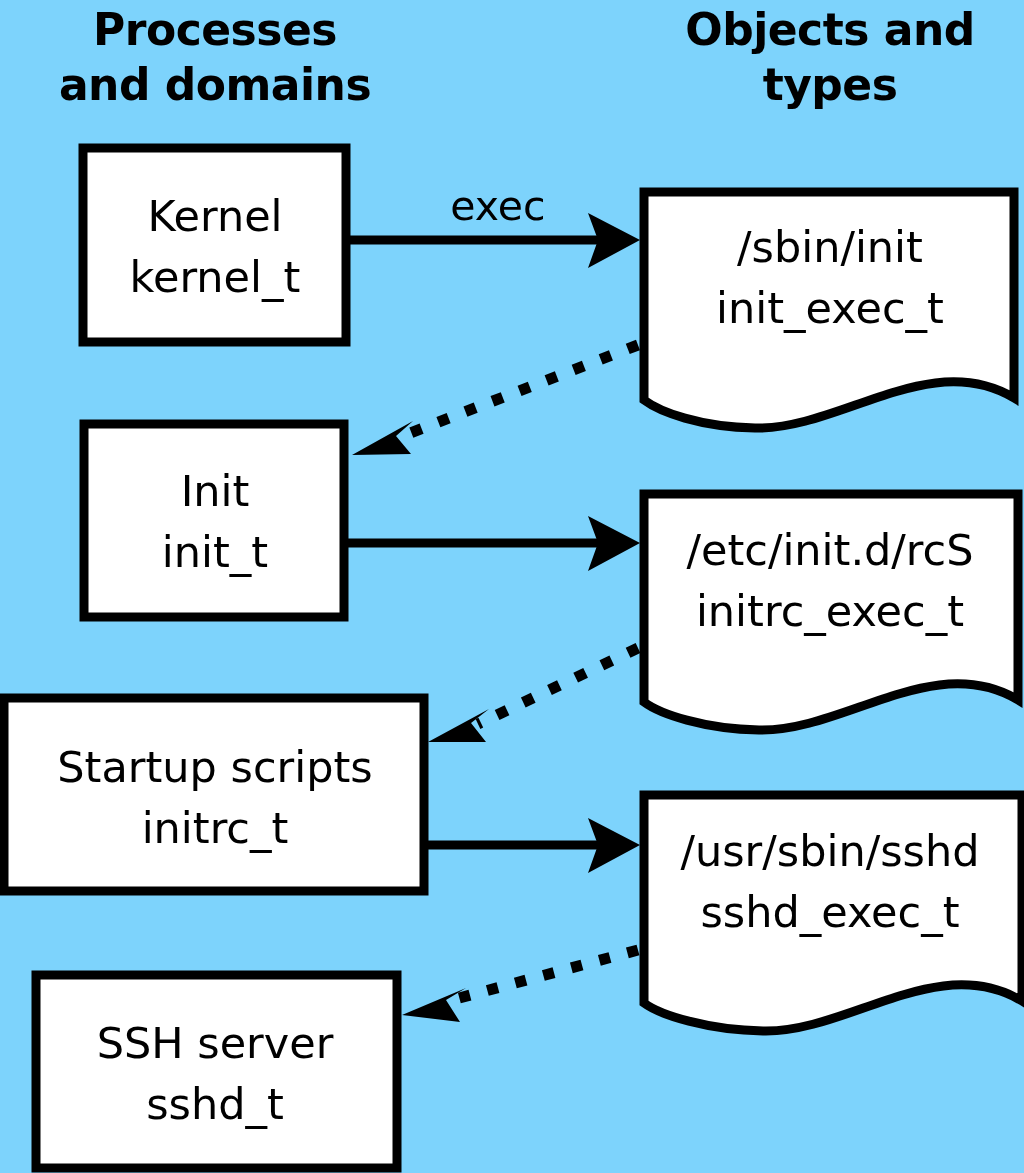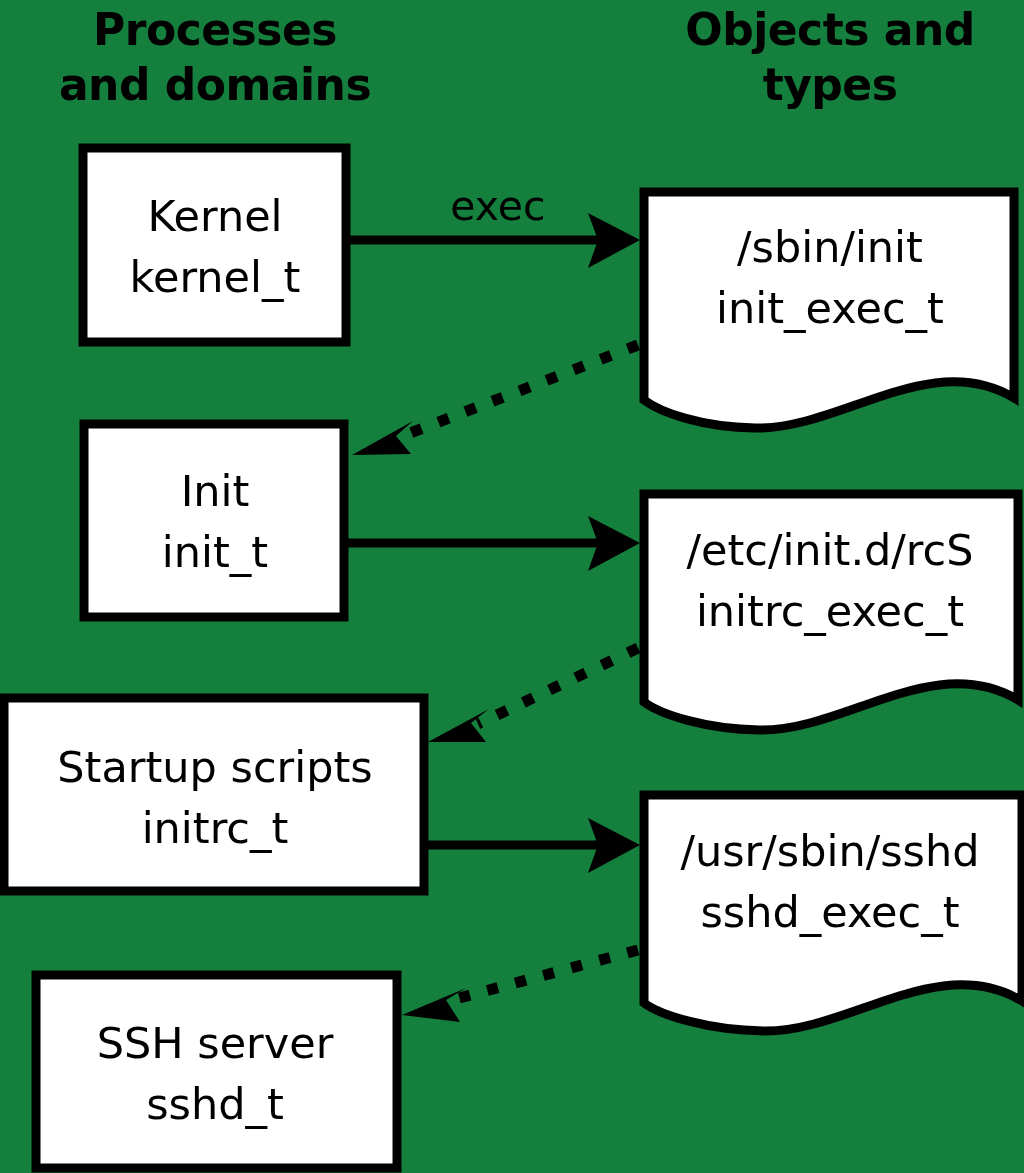--- a/index.html
+++ b/index.html
@@ -8,21 +8,21 @@
     background: #ffffff;
   }
   body {
     font-family: "DejaVu Sans", sans-serif;
   }
   #diagram-root {
     position: relative;
     width: 1024px;
     height: 1173px;
     overflow: hidden;
-    background: #15803d;
+    background: #7dd3fc;
   }
   #diagram-svg {
     position: absolute;
     top: 0;
     left: 0;
     width: 1024px;
     height: 1173px;
   }
   .col-title {
     font-family: "DejaVu Sans", sans-serif;

